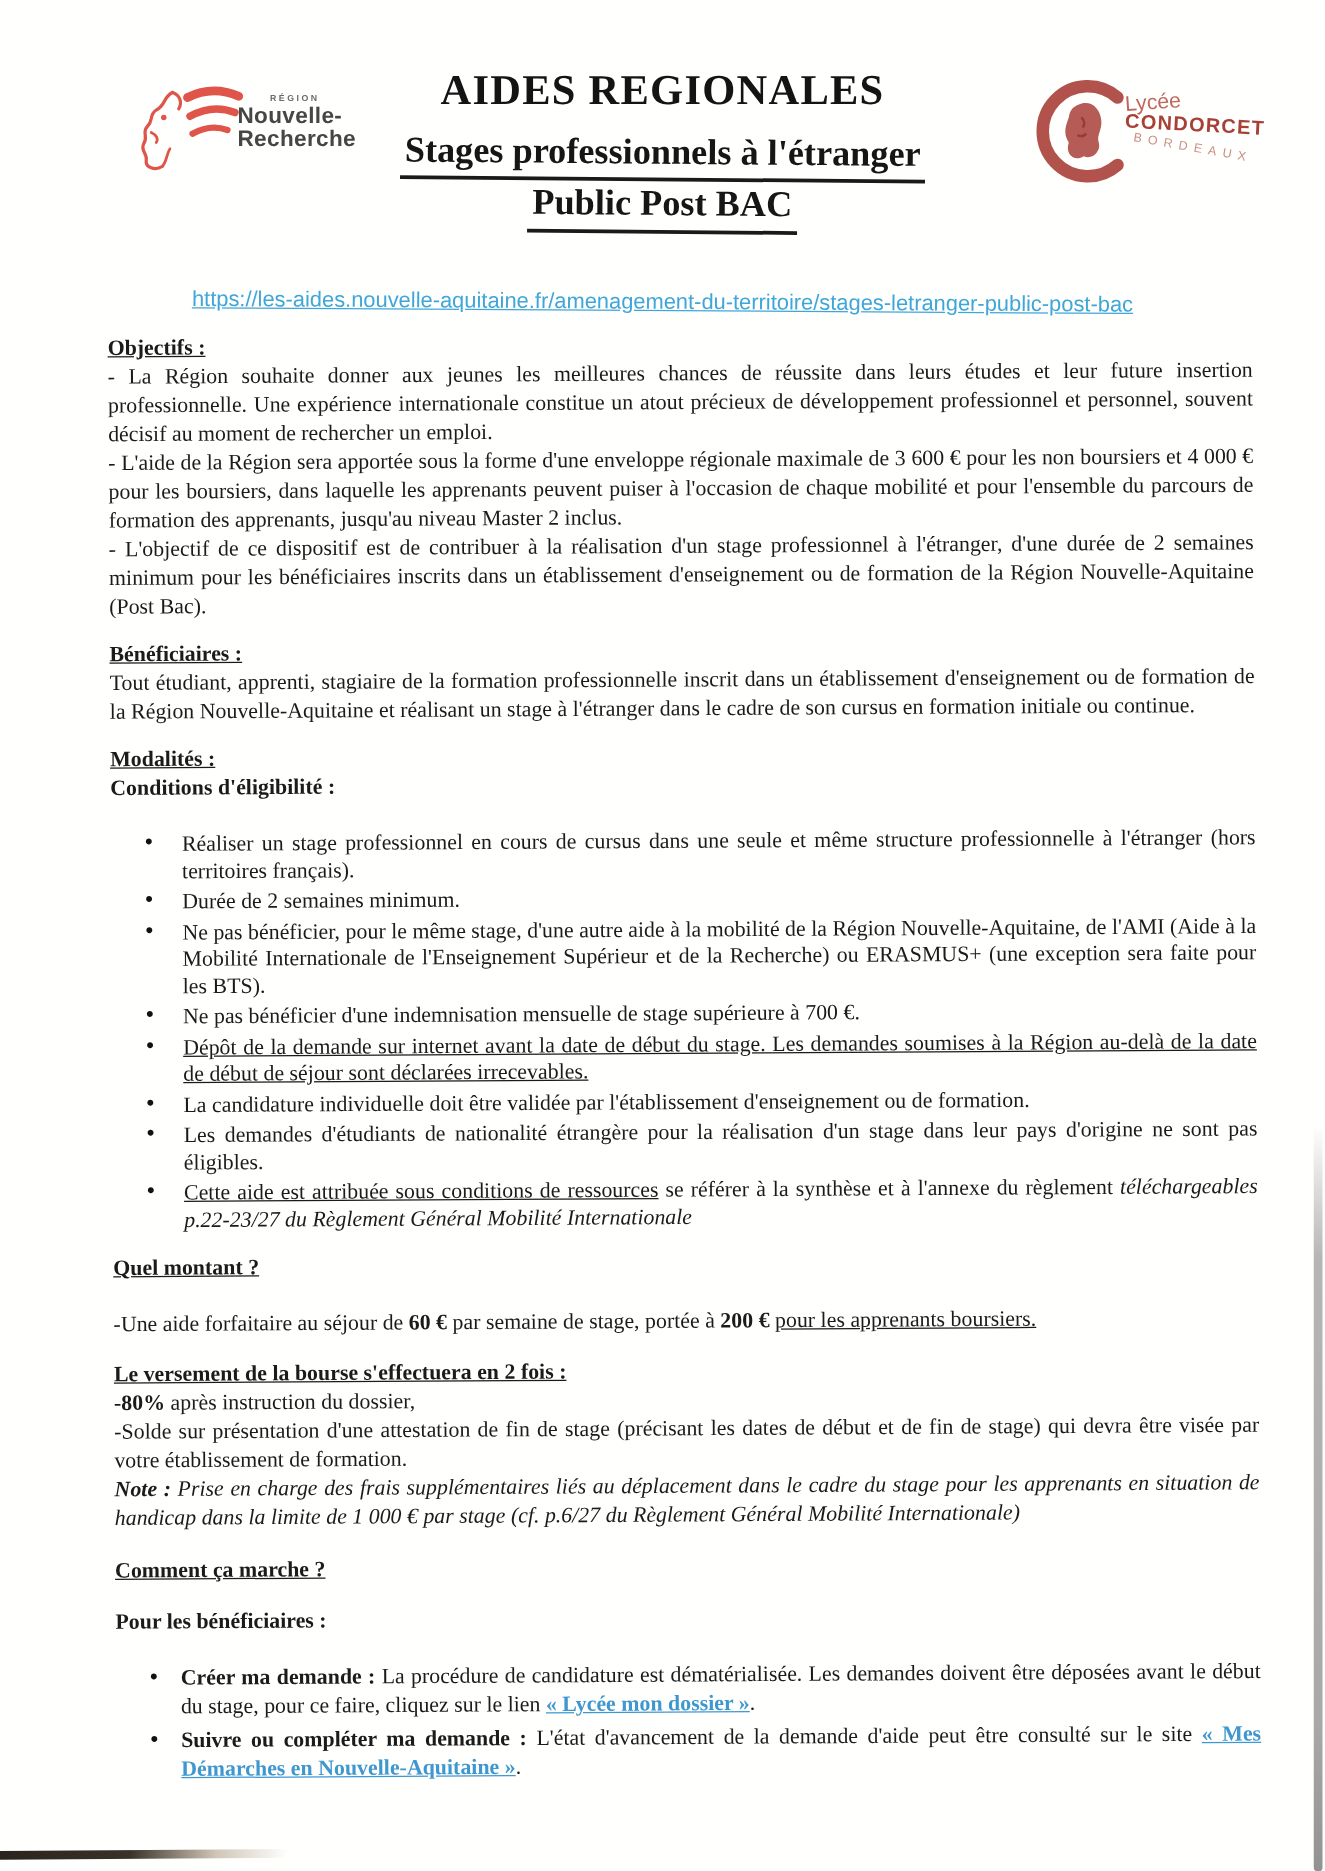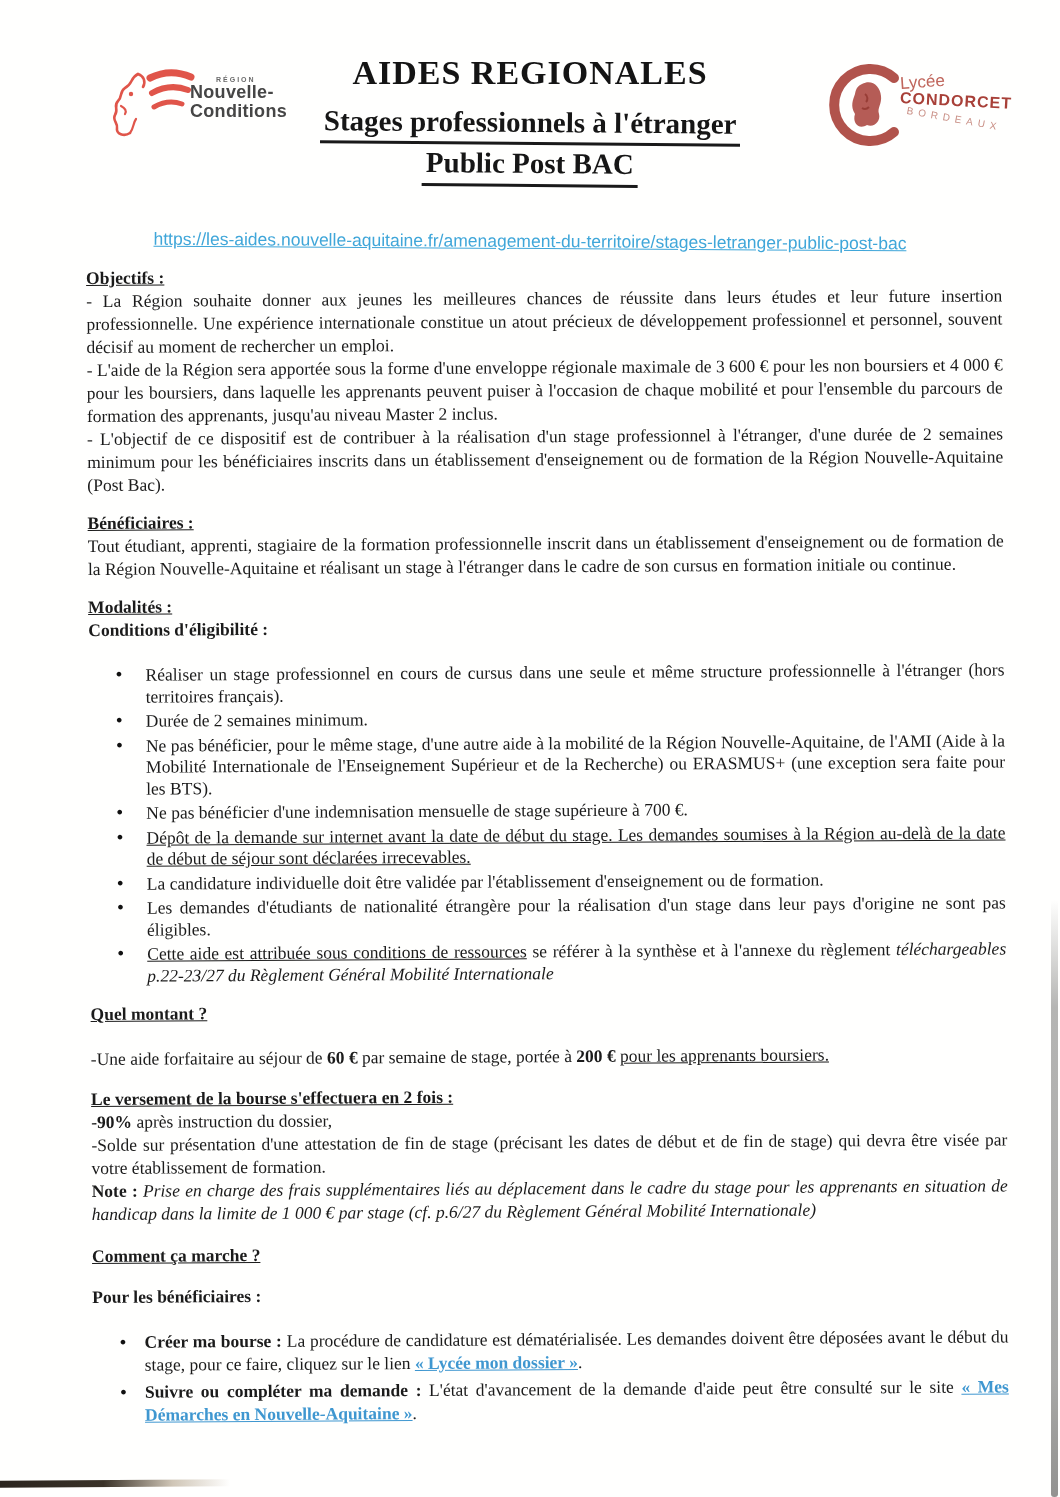--- a/index.html
+++ b/index.html
@@ -67,21 +67,21 @@
   ul.bullets li::before { content:"\2022"; position:absolute; left:27px; top:-1px; font-size:20px; color:#111; }
 
   ul.bullets2 { list-style:none; margin-top:22px; }
   ul.bullets2 li { position:relative; padding-left:52px; margin-bottom:4px; text-align:justify; line-height:23px; }
   ul.bullets2 li::before { content:"\2022"; position:absolute; left:27px; top:0; font-size:20px; color:#111; }
 
   
   .b { font-weight:bold; }
   .i { font-style:italic; }
   .u { text-decoration:underline; }
-  .bi { font-weight:bold; }
+  .bi { font-weight:bold; font-style:italic; }
   .link { color:#3f97d0; font-weight:bold; text-decoration:underline; cursor:pointer; }
 
   .mt-montant-h { margin-top:16px; }
   .mt-montant-line { margin-top:22px; }
   .mt-versement-h { margin-top:17px; }
   .mt-marche-h { margin-top:19px; }
   .mt-pour { margin-top:18px; }
 </style>
 </head>
 <body>
@@ -101,21 +101,21 @@
           <circle cx="33" cy="28" r="2.2" fill="#e0554a" stroke="none"></circle>
 
           <path d="M52 12 Q72 2 93 11" stroke-width="7"></path>
           <path d="M54 27 Q72 17 90 24" stroke-width="6"></path>
           <path d="M56 41 Q70 33 84 38" stroke-width="5"></path>
         </g>
       </svg>
       <div class="rl-text">
         <div class="rl-region">RÉGION</div>
         <div class="rl-name">Nouvelle-</div>
-        <div class="rl-name">Conditions</div>
+        <div class="rl-name">Recherche</div>
       </div>
     </div>
 
     <div class="school-logo">
       <svg width="100" height="110" viewBox="0 0 100 110">
         <path d="M72 26 A36 36 0 1 0 72 80" stroke="#a84038" stroke-width="10" fill="none" stroke-linecap="round" opacity="0.9"></path>
         <path d="M40 32 C50 27 58 34 59 44 C60 52 55 56 57 62 C59 69 52 76 45 73 C37 78 30 71 33 62 C28 54 31 48 33 42 C34 36 36 34 40 32 Z" fill="#a84038" opacity="0.85"></path>
         <path d="M43 42 C46 44 46 48 44 50 M40 56 C43 58 45 57 47 55" stroke="#8c3129" stroke-width="2" fill="none" opacity="0.7"></path>
       </svg>
       <div class="sl-text">
@@ -157,28 +157,28 @@
       <li><span class="u">Dépôt de la demande sur internet avant la date de début du stage. Les demandes soumises à la Région au-delà de la date de début de séjour sont déclarées irrecevables.</span></li>
       <li><span>La candidature individuelle doit être validée par l'établissement d'enseignement ou de formation.</span></li>
       <li><span>Les demandes d'étudiants de nationalité étrangère pour la réalisation d'un stage dans leur pays d'origine ne sont pas éligibles.</span></li>
       <li><span class="u">Cette aide est attribuée sous conditions de ressources</span><span> se référer à la synthèse et à l'annexe du règlement </span><span class="i">téléchargeables p.22-23/27 du Règlement Général Mobilité Internationale</span></li>
     </ul>
 
     <div class="heading mt-montant-h">Quel montant ?</div>
     <p class="mt-montant-line"><span>-Une aide forfaitaire au séjour de </span><span class="b">60 €</span><span> par semaine de stage, portée à </span><span class="b">200 €</span><span> </span><span class="u">pour les apprenants boursiers.</span></p>
 
     <div class="heading mt-versement-h">Le versement de la bourse s'effectuera en 2 fois :</div>
-    <p><span class="b">-90%</span><span> après instruction du dossier,</span></p>
+    <p><span class="b">-80%</span><span> après instruction du dossier,</span></p>
     <p class="para">-Solde sur présentation d'une attestation de fin de stage (précisant les dates de début et de fin de stage) qui devra être visée par votre établissement de formation.</p>
     <p class="para"><span class="bi">Note : </span><span class="i">Prise en charge des frais supplémentaires liés au déplacement dans le cadre du stage pour les apprenants en situation de handicap dans la limite de 1 000 € par stage (cf. p.6/27 du Règlement Général Mobilité Internationale)</span></p>
 
     <div class="heading mt-marche-h">Comment ça marche ?</div>
     <div class="subheading mt-pour">Pour les bénéficiaires :</div>
 
     <ul class="bullets2">
-      <li><span class="b">Créer ma bourse : </span><span>La procédure de candidature est dématérialisée. Les demandes doivent être déposées avant le début du stage, pour ce faire, cliquez sur le lien </span><span class="link">« Lycée mon dossier »</span><span>.</span></li>
+      <li><span class="b">Créer ma demande : </span><span>La procédure de candidature est dématérialisée. Les demandes doivent être déposées avant le début du stage, pour ce faire, cliquez sur le lien </span><span class="link">« Lycée mon dossier »</span><span>.</span></li>
       <li><span class="b">Suivre ou compléter ma demande : </span><span>L'état d'avancement de la demande d'aide peut être consulté sur le site </span><span class="link">« Mes Démarches en Nouvelle-Aquitaine »</span><span>.</span></li>
     </ul>
   </div>
 
   <div class="scan-edge-right"></div>
   <div class="scan-edge-bottom"></div>
 </div>
 
 </body></html>

